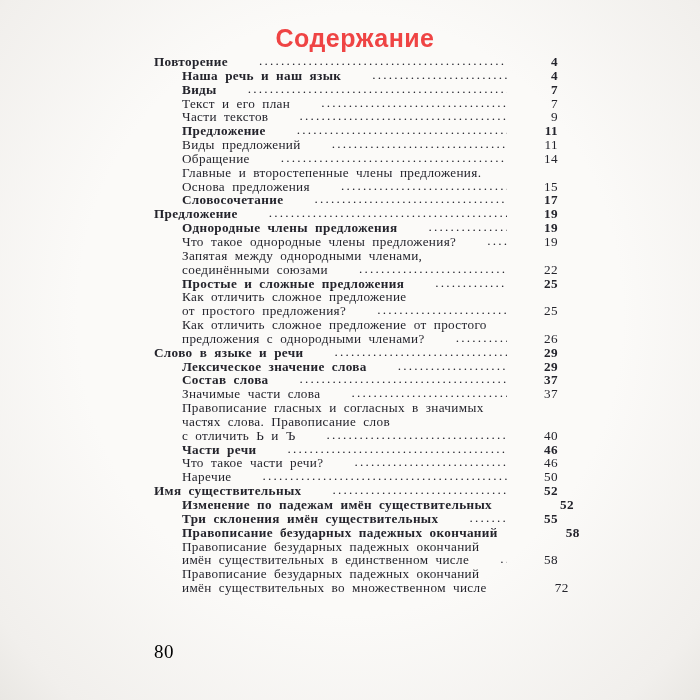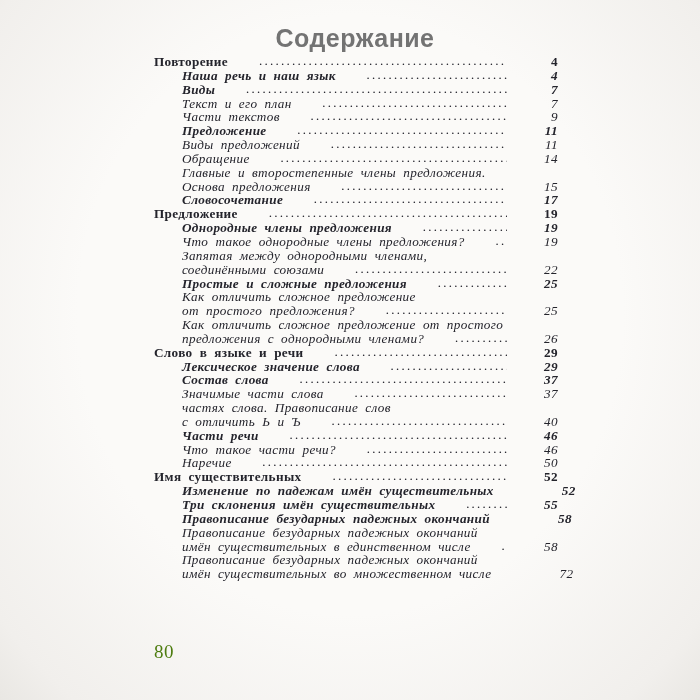--- a/index.html
+++ b/index.html
@@ -41,21 +41,21 @@
     display: flex;
     align-items: center;
     height: 13.85px;
     font-size: 13.2px;
     line-height: 13.85px;
     word-spacing: 3.5px;
     letter-spacing: 0.35px;
     white-space: nowrap;
     gap: 28px;
   }
-  .toc-row.level-1 { padding-left: 28px; font-style: italic; }
+  .toc-row.level-1 { padding-left: 28px; }
   .toc-row.bold .entry-text,
   .toc-row.bold .entry-page { font-weight: 700; }
   .entry-text {
     flex: 0 0 auto;
   }
   .leader {
     flex: 1 1 auto;
     overflow: hidden;
     margin-left: 3px;
     min-width: 0;
@@ -77,28 +77,28 @@
     min-width: 18px;
     text-align: right;
     padding-left: 5px;
   }
   .folio {
     position: absolute;
     left: 154px;
     top: 641px;
     font-size: 19px;
     letter-spacing: 0.5px;
-    color: #4d7c0f;
+    color: #000000;
   }
 </style>
 </head>
 <body>
 
 <div class="book-page">
-  <h1 class="toc-title" style="color: #737373;">Содержание</h1>
+  <h1 class="toc-title" style="color: #ef4444;">Содержание</h1>
   <div class="toc-list" id="toc-list">
       <div class="toc-row level-0 bold">
     <span class="entry-text">Повторение</span>
     <span class="leader"></span>
     <span class="entry-page">4</span>
   </div>
       <div class="toc-row level-1 bold">
     <span class="entry-text">Наша речь и наш язык</span>
     <span class="leader"></span>
     <span class="entry-page">4</span>
@@ -210,20 +210,25 @@
   </div>
       <div class="toc-row level-1 bold">
     <span class="entry-text">Состав слова</span>
     <span class="leader"></span>
     <span class="entry-page">37</span>
   </div>
       <div class="toc-row level-1">
     <span class="entry-text">Значимые части слова</span>
     <span class="leader"></span>
     <span class="entry-page">37</span>
+  </div>
+      <div class="toc-row level-1 no-page">
+    <span class="entry-text">Правописание гласных и согласных в значимых</span>
+    <span class="leader"></span>
+    <span class="entry-page"></span>
   </div>
       <div class="toc-row level-1 no-page">
     <span class="entry-text">частях слова. Правописание слов</span>
     <span class="leader"></span>
     <span class="entry-page"></span>
   </div>
       <div class="toc-row level-1">
     <span class="entry-text">с отличить Ь и Ъ</span>
     <span class="leader"></span>
     <span class="entry-page">40</span>

